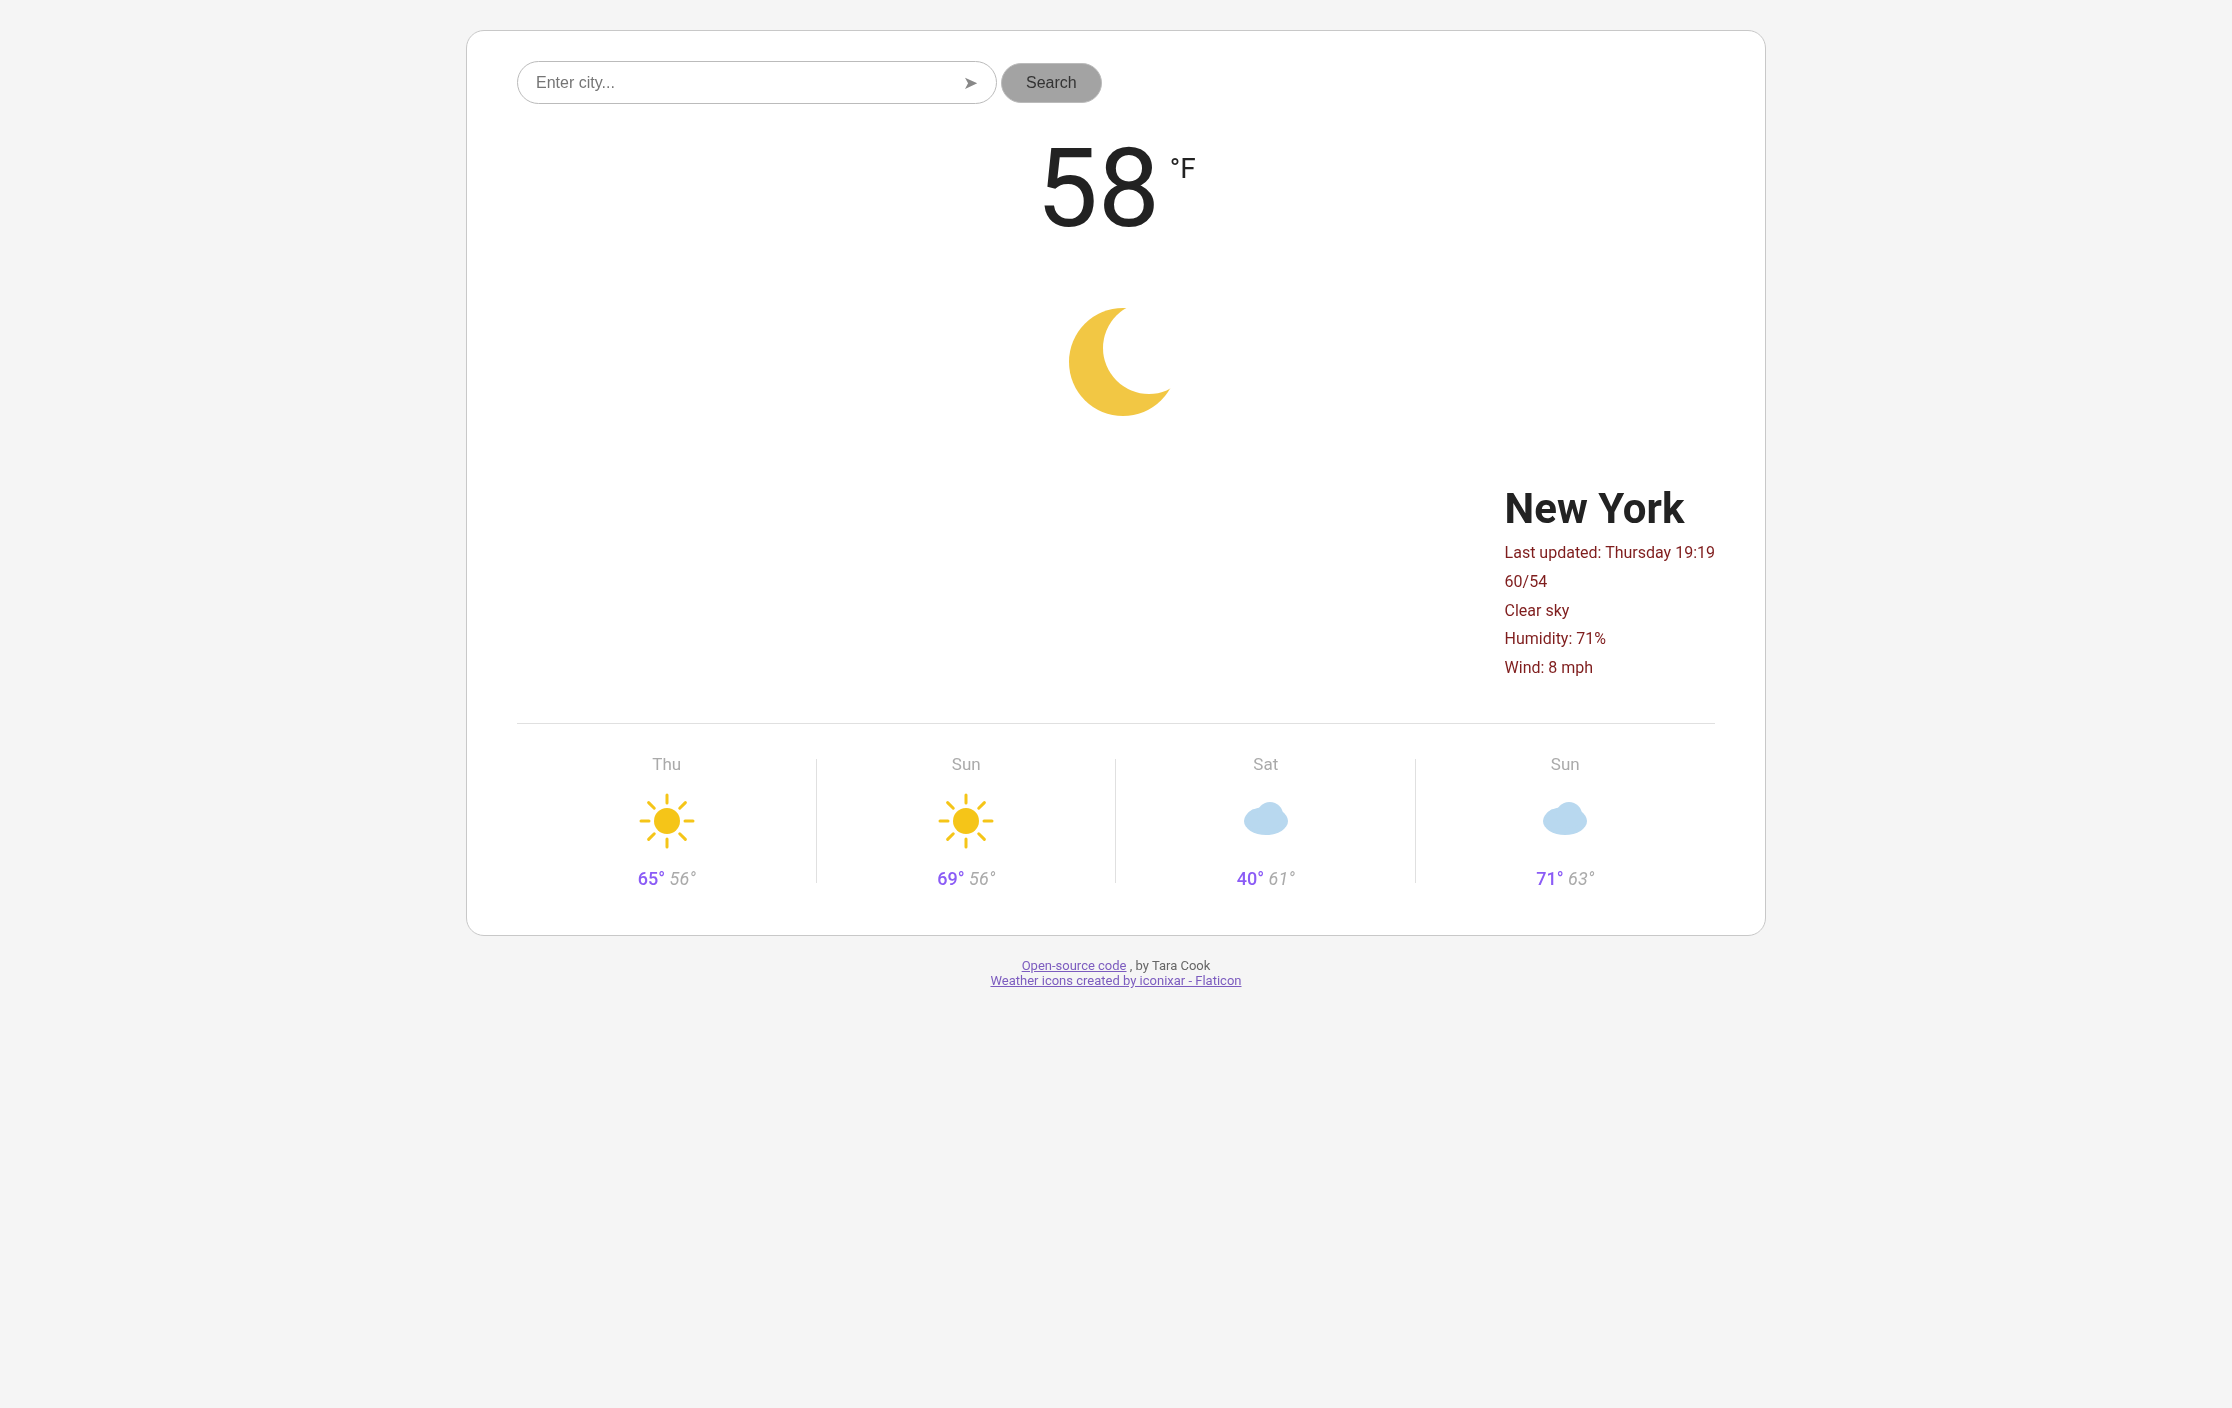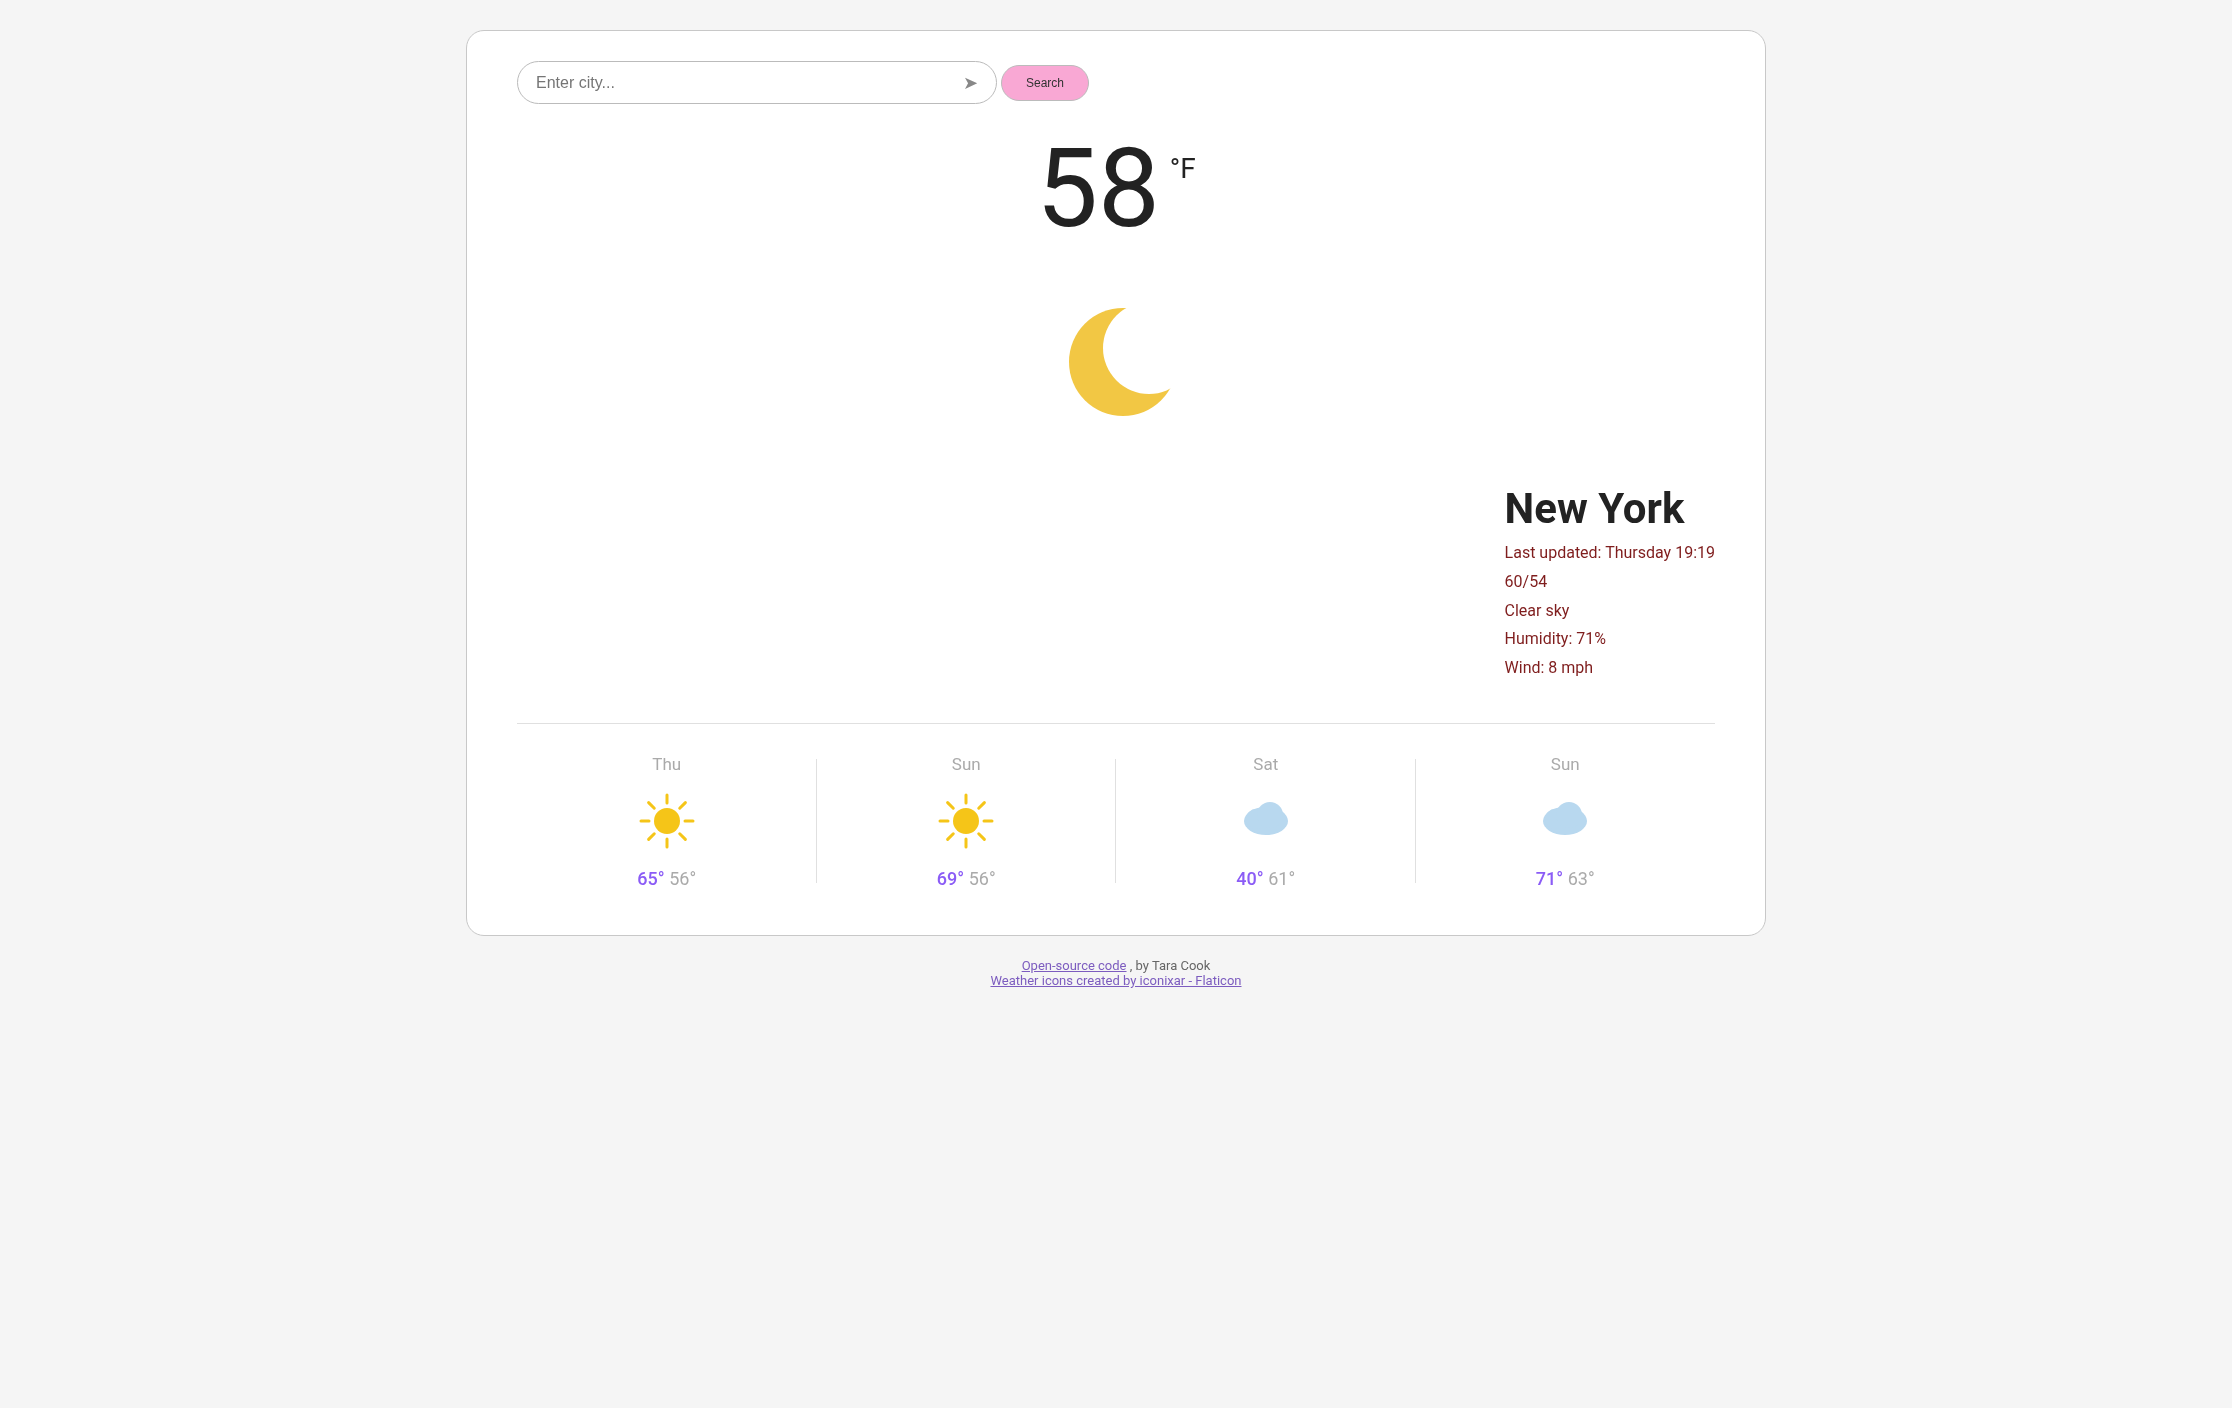--- a/index.html
+++ b/index.html
@@ -54,22 +54,22 @@
     .location-icon {
       color: #888;
       font-size: 18px;
       cursor: pointer;
     }
 
     .search-button {
       border: 1.5px solid #bbb;
       border-radius: 30px;
       padding: 10px 24px;
-      background: #f9a8d4;
-      font-size: 12px;
+      background: #a3a3a3;
+      font-size: 16px;
       color: #333;
       cursor: pointer;
     }
 
     
     .current-weather {
       display: flex;
       align-items: center;
       gap: 60px;
       margin-bottom: 40px;
@@ -163,20 +163,21 @@
       color: #222;
     }
 
     .forecast-temps .hi {
       color: #8b5cf6;
       font-weight: 500;
     }
 
     .forecast-temps .lo {
       color: #aaa;
+      font-style: italic;
     }
 
     
     .footer {
       margin-top: 22px;
       text-align: center;
       font-size: 13px;
       color: #666;
     }
 

